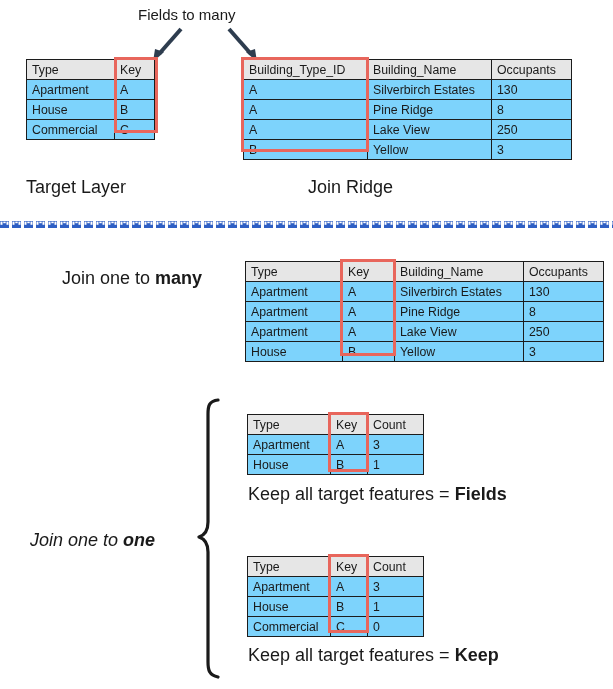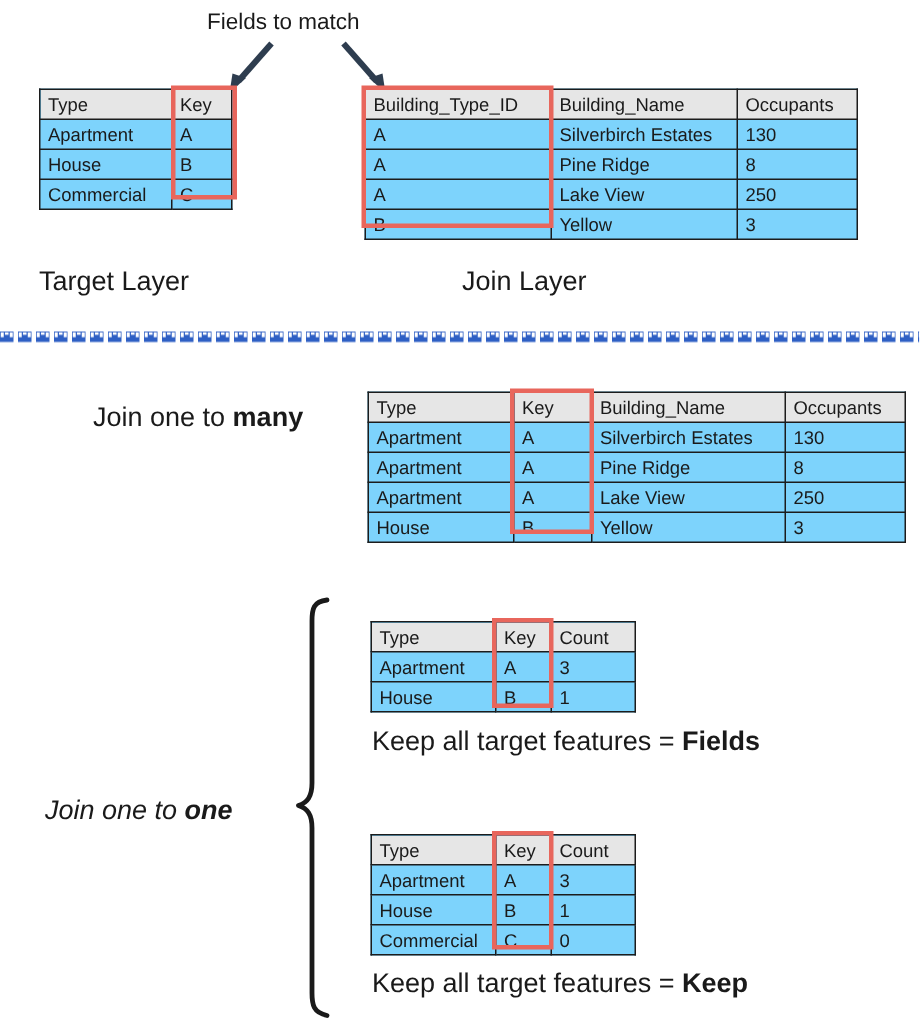--- a/index.html
+++ b/index.html
@@ -63,21 +63,21 @@
 
   
   .arrow-svg { position: absolute; overflow: visible; }
 
   
   .brace-svg { position: absolute; overflow: visible; }
 </style>
 </head>
 <body>
 
-<div class="abs label" style="left:138px; top:6px; font-size:15px;">Fields to match</div>
+<div class="abs label" style="left:138px; top:6px; font-size:15px;">Fields to many</div>
 
 <svg class="arrow-svg" style="left:148px; top:26px;" width="40" height="38" viewBox="0 0 40 38">
   <path d="M33 3 L11 28" stroke="#2e3d4f" stroke-width="4" fill="none"></path>
   <path d="M5 36 L16 26 L7 23 Z" fill="#2e3d4f"></path>
 </svg>
 
 <svg class="arrow-svg" style="left:222px; top:26px;" width="40" height="38" viewBox="0 0 40 38">
   <path d="M7 3 L29 28" stroke="#2e3d4f" stroke-width="4" fill="none"></path>
   <path d="M35 36 L24 26 L33 23 Z" fill="#2e3d4f"></path>
 </svg>
@@ -146,21 +146,21 @@
         <td>B</td>
         <td>Yellow</td>
         <td>3</td>
       </tr>
     </tbody>
   </table>
 </div>
 <div class="keybox" style="left:241px; top:57px; width:128px; height:95px;"></div>
 
 <div class="abs label" style="left:26px; top:177px;">Target Layer</div>
-<div class="abs label" style="left:308px; top:177px;">Join Layer</div>
+<div class="abs label" style="left:308px; top:177px;">Join Ridge</div>
 
 <svg class="divider" style="left:0px; top:219px;" width="613" height="12" viewBox="0 0 613 12">
   <defs>
     <pattern id="dashpat" x="0" y="0" width="12" height="12" patternUnits="userSpaceOnUse">
       <rect x="0" y="2" width="9" height="7" fill="#2e5fc4"></rect>
       <rect x="0.5" y="2.6" width="2" height="3.2" fill="#ffffff"></rect>
       <rect x="6.5" y="2.6" width="2" height="3.2" fill="#ffffff"></rect>
       <rect x="3.3" y="2.6" width="2.4" height="1.6" fill="#ffffff"></rect>
     </pattern>
   </defs>

